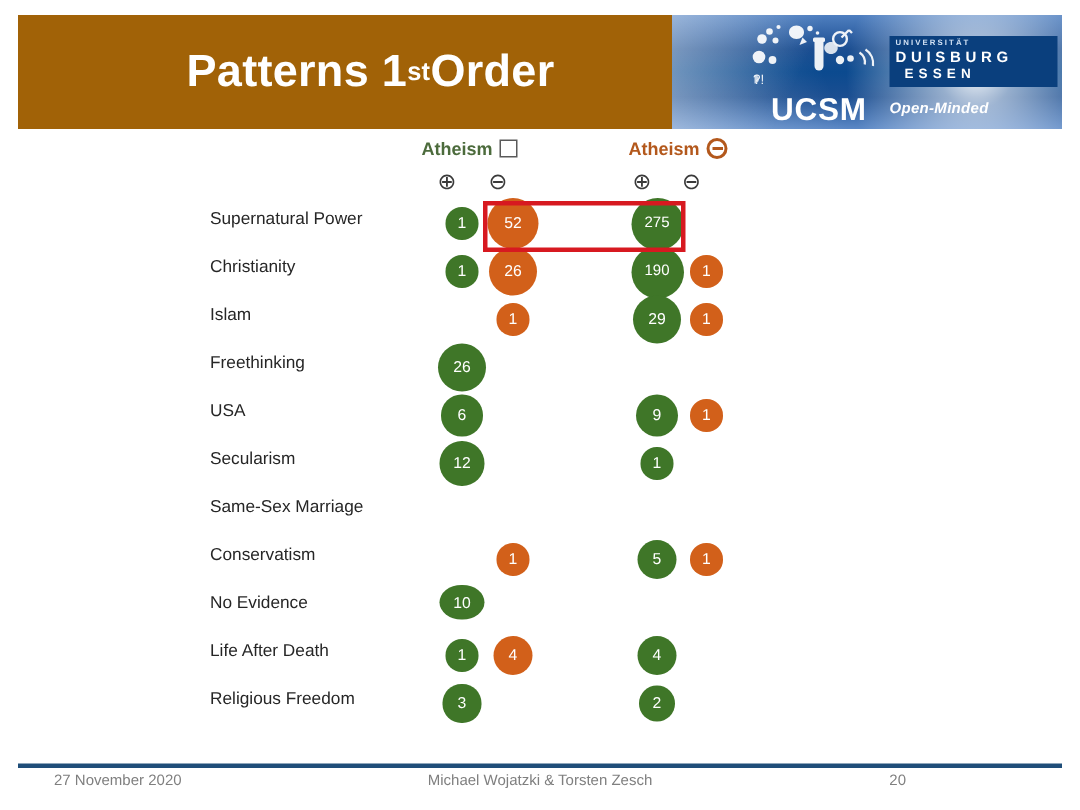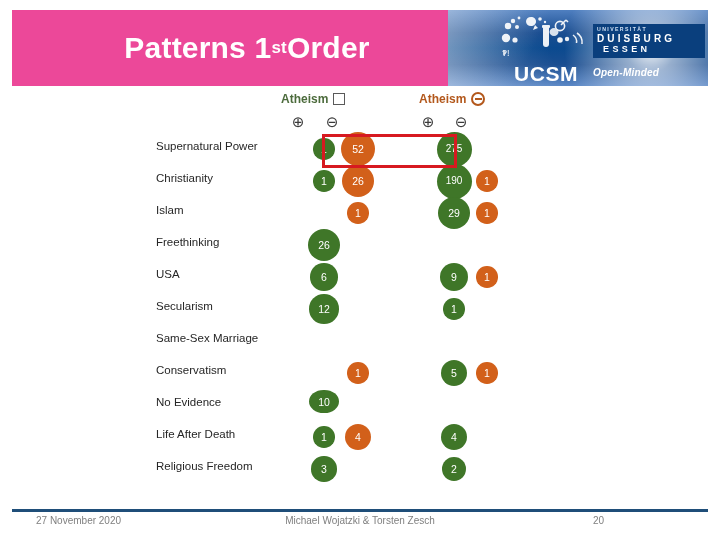--- a/index.html
+++ b/index.html
@@ -7,21 +7,21 @@
     width: 720px; height: 540px;
     background: #ffffff;
     font-family: "Liberation Sans", sans-serif;
     overflow: hidden;
   }
   .slide { position: relative; width: 720px; height: 540px; background: #fff; }
 
   
   .banner {
     position: absolute; left: 12px; top: 10px; width: 696px; height: 76px;
-    background: #ec4899;
+    background: #a16207;
     overflow: hidden;
   }
   .banner-rays {
     position: absolute; right: 0; top: 0; width: 260px; height: 76px;
     background:
       radial-gradient(circle at 78% 50%, rgba(255,255,255,0.95) 0%, rgba(255,255,255,0.55) 12%, rgba(255,255,255,0.0) 42%),
       linear-gradient(115deg, rgba(255,255,255,0.30) 0%, rgba(255,255,255,0.0) 35%),
       linear-gradient(65deg, rgba(255,255,255,0.26) 0%, rgba(255,255,255,0.0) 40%),
       linear-gradient(180deg, #4f7fc0 0%, #1b4e91 30%, #0b4a8f 50%, #1b4e91 72%, #5b88c6 100%);
   }
@@ -88,21 +88,21 @@
 
   
   .polhead { position: absolute; top: 113px; left: 0; width: 720px; height: 20px; }
   .pol {
     position: absolute; top: 0; width: 20px; height: 18px;
     color: #3a3a3a; font-size: 15px; text-align: center; line-height: 18px;
   }
 
   
   .table { position: absolute; left: 0; top: 133px; width: 720px; }
-  .row { position: relative; height: 32px; margin-left: 16px; }
+  .row { position: relative; height: 32px; }
   .rowlabel {
     position: absolute; left: 140px; top: 7px;
     font-size: 11.5px; color: #262626; white-space: nowrap;
   }
   .bub {
     position: absolute; top: 4px;
     border-radius: 50%;
     color: #ffffff; font-size: 10.5px;
     display: flex; align-items: center; justify-content: center;
     line-height: 1;

